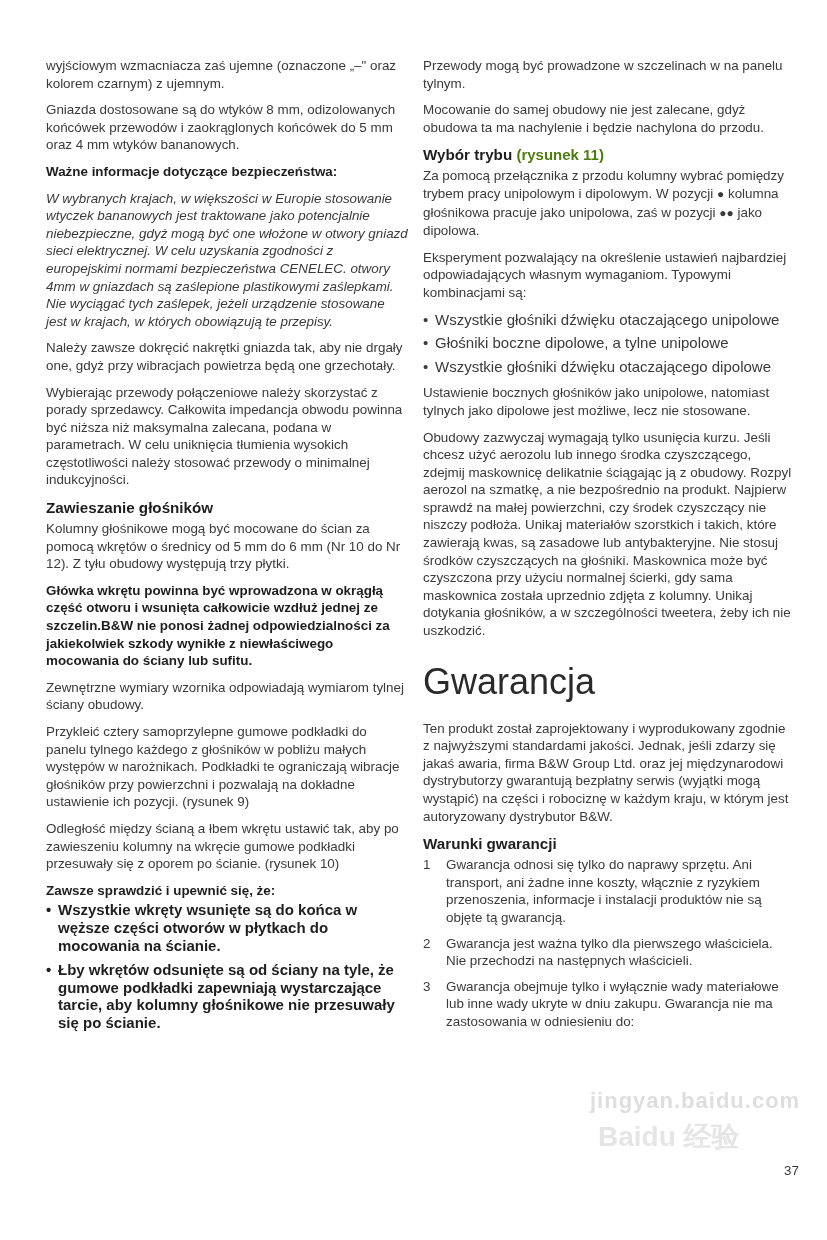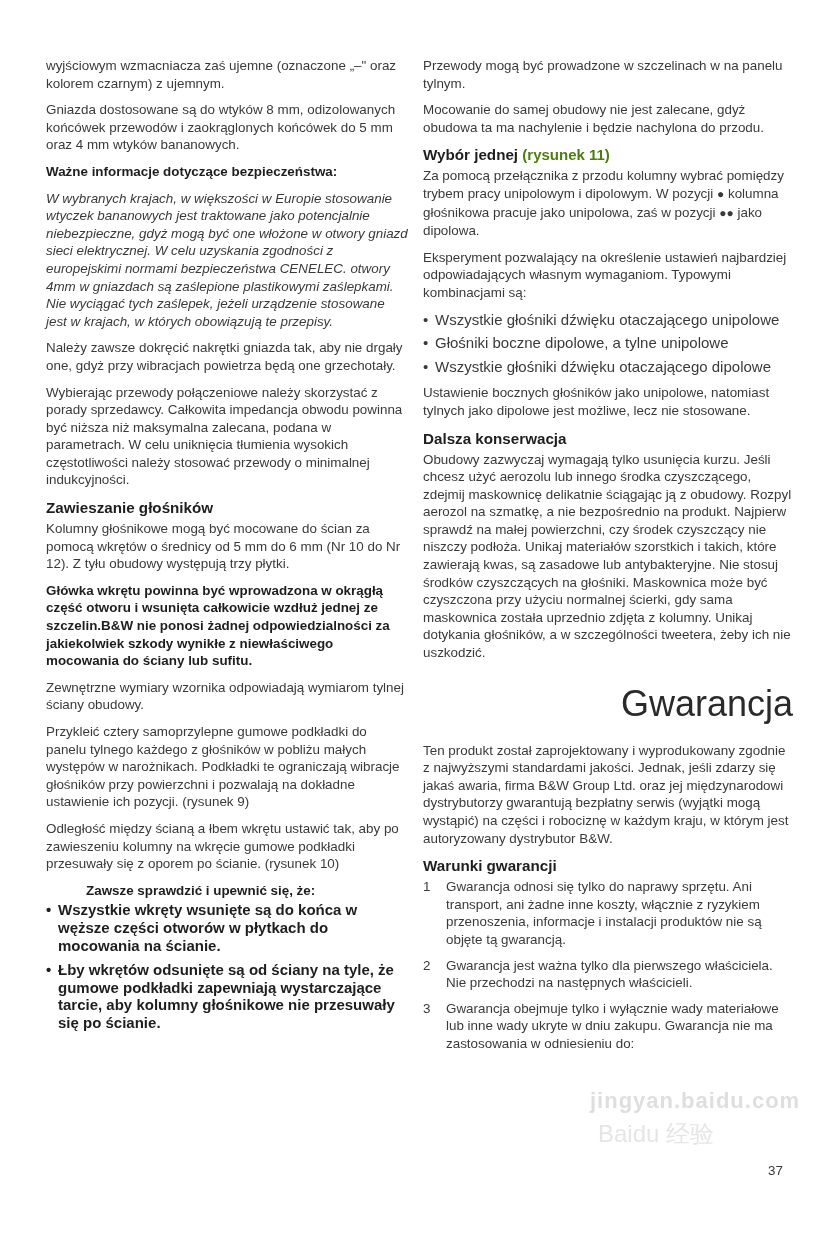--- a/index.html
+++ b/index.html
@@ -8,87 +8,86 @@
       font-family: "Liberation Sans", sans-serif; color: #3a3a3a;
     }
     .col { position: absolute; top: 57px; }
     .col-left { left: 46px; width: 362px; }
     .col-right { left: 423px; width: 370px; }
     p { margin: 0 0 9px 0; font-size: 13.4px; line-height: 17.6px; }
     p.italic { font-style: italic; }
     p.bold, .bold { font-weight: bold; color: #1e1e1e; }
     h3 { margin: 9px 0 3px 0; font-size: 15.2px; line-height: 19px; font-weight: bold; color: #1e1e1e; }
     h3 .sub { font-weight: bold; font-size: 15px; color: #4d7c0f; }
-    h1 { margin: 22px 0 18px 0; font-size: 36px; font-weight: normal; color: #2a2a2a; line-height: 40px; text-align: right; }
+    h1 { margin: 22px 0 18px 0; font-size: 36px; font-weight: normal; color: #2a2a2a; line-height: 40px; }
     ul.bullets { list-style: none; margin: 0 0 9px 0; padding: 0; }
     ul.bullets li { position: relative; padding-left: 12px; font-size: 15px; line-height: 17.6px; margin-bottom: 7px; }
     ul.bullets li::before { content: "\2022"; position: absolute; left: 0; top: 0; }
     ul.bullets.tight li { margin-bottom: 6px; }
     ol.numbered { list-style: none; margin: 0; padding: 0; }
     ol.numbered li { position: relative; padding-left: 23px; font-size: 13.4px; line-height: 17.6px; margin-bottom: 8px; }
     ol.numbered li .num { position: absolute; left: 0; top: 0; }
     .dot { font-size: 12px; }
-    .page-number { position: absolute; right: 44px; top: 1163px; font-size: 13.4px; color: #3a3a3a; }
+    .page-number { position: absolute; right: 28px; top: 1163px; font-size: 13.4px; color: #3a3a3a; }
     .watermark {
       position: absolute; left: 590px; top: 1088px; font-size: 22px; color: rgba(160,160,160,0.35);
       font-weight: bold; letter-spacing: 1px;
     }
     .watermark2 {
-      position: absolute; left: 598px; top: 1118px; font-size: 24px; color: rgba(170,170,170,0.3); font-weight: normal;
+      position: absolute; left: 598px; top: 1118px; font-size: 28px; color: rgba(170,170,170,0.3); font-weight: bold;
     }
   </style>
 </head>
 <body>
 
 <div class="col col-left">
   <p>wyjściowym wzmacniacza zaś ujemne (oznaczone „–" oraz kolorem czarnym) z ujemnym.</p>
   <p>Gniazda dostosowane są do wtyków 8 mm, odizolowanych końcówek przewodów i zaokrąglonych końcówek do 5 mm oraz 4 mm wtyków bananowych.</p>
   <p class="bold">Ważne informacje dotyczące bezpieczeństwa:</p>
   <p class="italic">W wybranych krajach, w większości w Europie stosowanie wtyczek bananowych jest traktowane jako potencjalnie niebezpieczne, gdyż mogą być one włożone w otwory gniazd sieci elektrycznej. W celu uzyskania zgodności z europejskimi normami bezpieczeństwa CENELEC. otwory 4mm w gniazdach są zaślepione plastikowymi zaślepkami. Nie wyciągać tych zaślepek, jeżeli urządzenie stosowane jest w krajach, w których obowiązują te przepisy.</p>
   <p>Należy zawsze dokręcić nakrętki gniazda tak, aby nie drgały one, gdyż przy wibracjach powietrza będą one grzechotały.</p>
   <p>Wybierając przewody połączeniowe należy skorzystać z porady sprzedawcy. Całkowita impedancja obwodu powinna być niższa niż maksymalna zalecana, podana w parametrach. W celu uniknięcia tłumienia wysokich częstotliwości należy stosować przewody o minimalnej indukcyjności.</p>
 
   <h3>Zawieszanie głośników</h3>
   <p>Kolumny głośnikowe mogą być mocowane do ścian za pomocą wkrętów o średnicy od 5 mm do 6 mm (Nr 10 do Nr 12). Z tyłu obudowy występują trzy płytki.</p>
   <p class="bold">Główka wkrętu powinna być wprowadzona w okrągłą część otworu i wsunięta całkowicie wzdłuż jednej ze szczelin.B&amp;W nie ponosi żadnej odpowiedzialności za jakiekolwiek szkody wynikłe z niewłaściwego mocowania do ściany lub sufitu.</p>
   <p>Zewnętrzne wymiary wzornika odpowiadają wymiarom tylnej ściany obudowy.</p>
   <p>Przykleić cztery samoprzylepne gumowe podkładki do panelu tylnego każdego z głośników w pobliżu małych występów w narożnikach. Podkładki te ograniczają wibracje głośników przy powierzchni i pozwalają na dokładne ustawienie ich pozycji. (rysunek 9)</p>
   <p>Odległość między ścianą a łbem wkrętu  ustawić tak, aby po zawieszeniu kolumny na wkręcie gumowe podkładki przesuwały się z oporem po ścianie.  (rysunek 10)</p>
 
-  <p class="bold" style="margin-bottom:2px;margin-left:40px;">Zawsze sprawdzić i upewnić się, że:</p>
+  <p class="bold" style="margin-bottom:2px;">Zawsze sprawdzić i upewnić się, że:</p>
   <ul class="bullets bold">
     <li>Wszystkie wkręty wsunięte są do końca w węższe części otworów w płytkach do mocowania na ścianie.</li>
     <li>Łby wkrętów odsunięte są od ściany na tyle, że gumowe podkładki zapewniają wystarczające tarcie, aby kolumny głośnikowe nie przesuwały się po ścianie.</li>
   </ul>
 </div>
 
 <div class="col col-right">
   <p>Przewody mogą być prowadzone w szczelinach w na panelu tylnym.</p>
   <p>Mocowanie do samej obudowy nie jest zalecane, gdyż obudowa ta ma nachylenie i będzie nachylona do przodu.</p>
 
   <h3>
-    <span>Wybór jednej</span>
+    <span>Wybór trybu</span>
     <span class="sub">(rysunek 11)</span>
   </h3>
   <p>
     <span>Za pomocą przełącznika z przodu kolumny wybrać pomiędzy trybem pracy unipolowym i dipolowym. W pozycji</span>
     <span class="dot">●</span>
     <span>kolumna głośnikowa pracuje jako unipolowa, zaś w pozycji</span>
     <span class="dot">●●</span>
     <span>jako dipolowa.</span>
   </p>
   <p>Eksperyment pozwalający na określenie ustawień najbardziej odpowiadających własnym wymaganiom. Typowymi kombinacjami są:</p>
   <ul class="bullets tight">
     <li>Wszystkie głośniki dźwięku otaczającego unipolowe</li>
     <li>Głośniki boczne dipolowe, a tylne unipolowe</li>
     <li>Wszystkie głośniki dźwięku otaczającego dipolowe</li>
   </ul>
   <p>Ustawienie bocznych głośników jako unipolowe, natomiast tylnych jako dipolowe jest możliwe, lecz nie stosowane.</p>
 
-  <h3>Dalsza konserwacja</h3>
   <p>Obudowy zazwyczaj wymagają tylko usunięcia kurzu. Jeśli chcesz użyć aerozolu lub innego środka czyszczącego, zdejmij maskownicę delikatnie ściągając ją z obudowy. Rozpyl aerozol na szmatkę, a nie bezpośrednio na produkt. Najpierw sprawdź na małej powierzchni, czy środek czyszczący nie niszczy podłoża. Unikaj materiałów szorstkich i takich, które zawierają kwas, są zasadowe lub antybakteryjne. Nie stosuj środków czyszczących na głośniki. Maskownica może być czyszczona przy użyciu normalnej ścierki, gdy sama maskownica została uprzednio zdjęta z kolumny. Unikaj dotykania głośników, a w szczególności tweetera, żeby ich nie uszkodzić.</p>
 
   <h1>Gwarancja</h1>
   <p>Ten produkt został zaprojektowany i wyprodukowany zgodnie z najwyższymi standardami jakości. Jednak, jeśli zdarzy się jakaś awaria, firma B&amp;W Group Ltd. oraz jej międzynarodowi dystrybutorzy gwarantują bezpłatny serwis (wyjątki mogą wystąpić) na części i robociznę w każdym kraju, w którym jest autoryzowany dystrybutor B&amp;W.</p>
 
   <h3>Warunki gwarancji</h3>
   <ol class="numbered">
     <li>
       <span class="num">1</span>
       <span>Gwarancja odnosi się tylko do naprawy sprzętu. Ani transport, ani żadne inne koszty, włącznie z ryzykiem przenoszenia, informacje i instalacji produktów nie są objęte tą gwarancją.</span>

